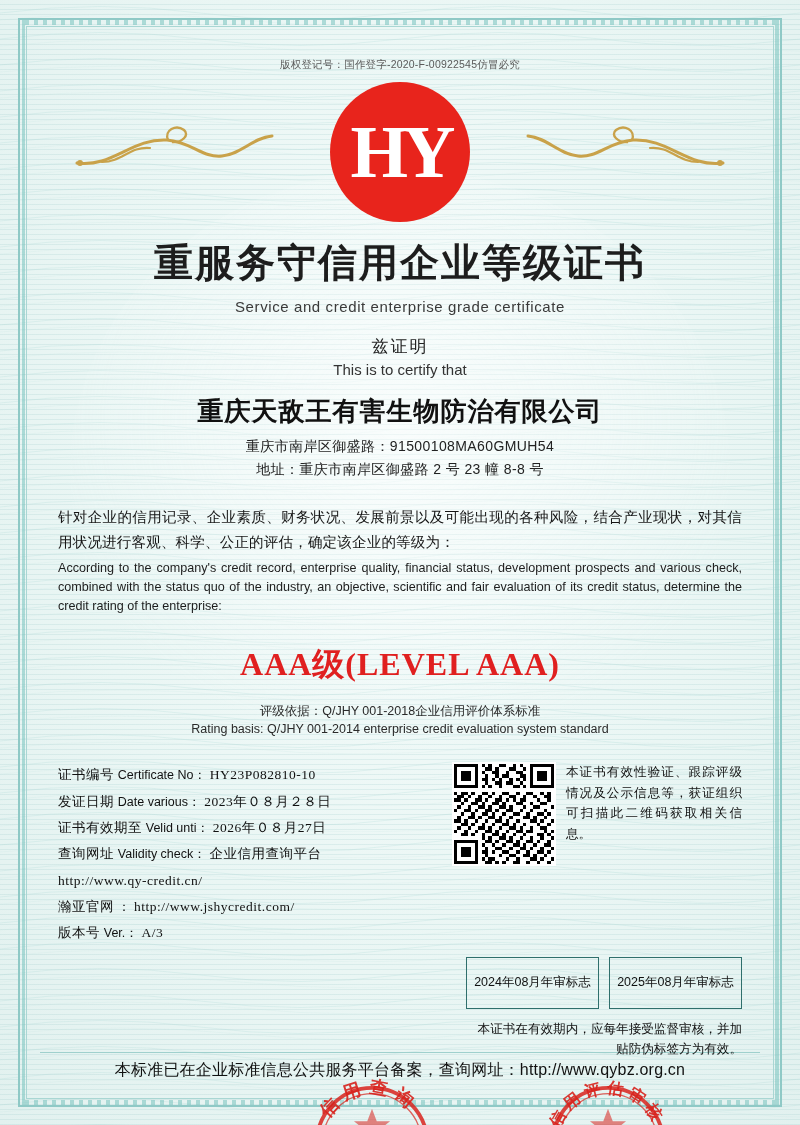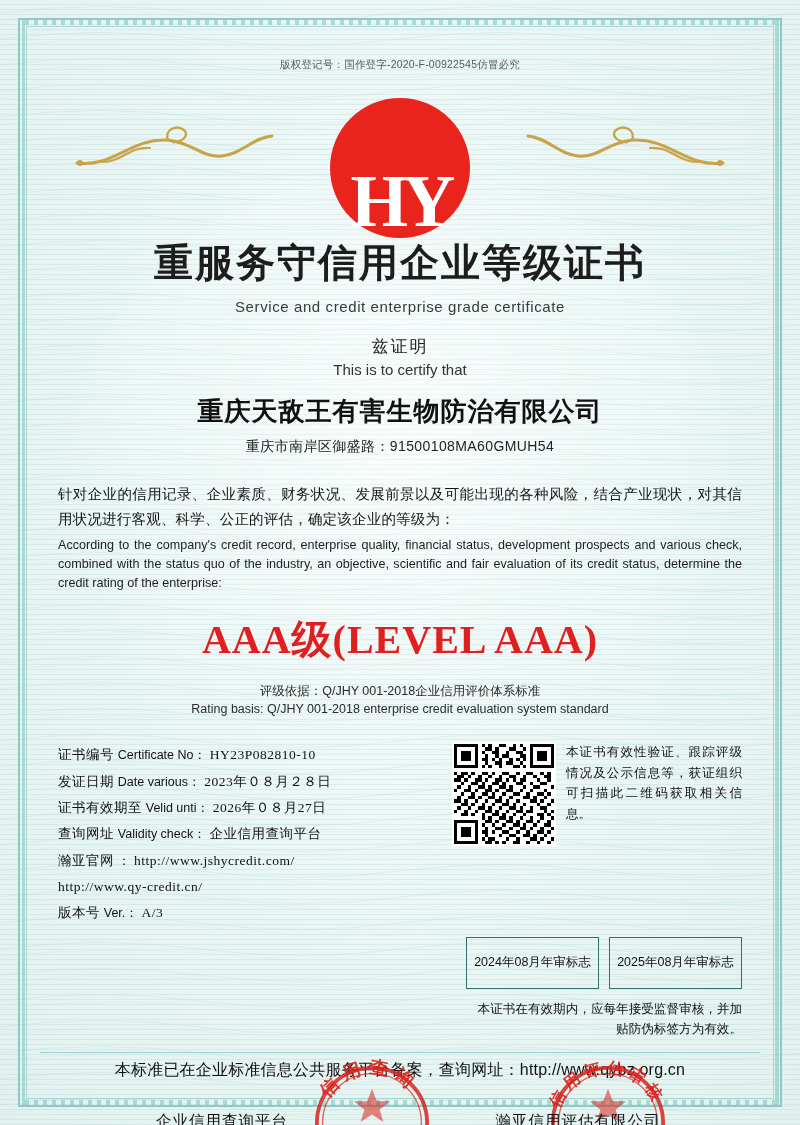--- a/index.html
+++ b/index.html
@@ -89,28 +89,28 @@
 
   
   .emblem-row {
     position: relative;
     height: 150px;
     margin-top: 6px;
   }
   .emblem {
     position: absolute;
     left: 50%;
-    top: 20px;
+    top: 4px;
     transform: translateX(-50%);
     width: 140px;
     height: 140px;
     border-radius: 50%;
     background: #e8241c;
     display: flex;
-    align-items: flex-end;
+    align-items: center;
     justify-content: center;
   }
   .emblem-letters {
     font-family: "Liberation Serif", serif;
     font-weight: bold;
     font-size: 74px;
     color: #ffffff;
     letter-spacing: -6px;
     line-height: 1;
     position: relative;
@@ -192,23 +192,23 @@
     color: #1d1d1d;
     line-height: 1.5;
     margin-top: 3px;
     text-align: justify;
   }
 
   .level {
     text-align: center;
     font-family: "Liberation Serif", serif;
     font-weight: bold;
-    font-size: 40px;
+    font-size: 32px;
     color: #e02020;
-    margin-top: 20px;
+    margin-top: 28px;
     letter-spacing: 1px;
   }
   .basis-cn {
     text-align: center;
     font-size: 12.5px;
     color: #2a2a2a;
     margin-top: 16px;
   }
   .basis-en {
     text-align: center;
@@ -382,28 +382,29 @@
     </div>
 
     <div class="title-cn">重服务守信用企业等级证书</div>
     <div class="title-en">Service and credit enterprise grade certificate</div>
 
     <div class="certify-cn">兹证明</div>
     <div class="certify-en">This is to certify that</div>
 
     <div class="company">重庆天敌王有害生物防治有限公司</div>
     <div class="credit-code">重庆市南岸区御盛路：91500108MA60GMUH54</div>
+    <div class="address">地址：重庆市南岸区御盛路 2 号 23 幢 8-8 号</div>
 
     <div class="para-cn">针对企业的信用记录、企业素质、财务状况、发展前景以及可能出现的各种风险，结合产业现状，对其信用状况进行客观、科学、公正的评估，确定该企业的等级为：</div>
     <div class="para-en">According to the company's credit record, enterprise quality, financial status, development prospects and various check, combined with the status quo of the industry, an objective, scientific and fair evaluation of its credit status, determine the credit rating of the enterprise:</div>
 
     <div class="level">AAA级(LEVEL AAA)</div>
 
     <div class="basis-cn">评级依据：Q/JHY 001-2018企业信用评价体系标准</div>
-    <div class="basis-en">Rating basis: Q/JHY 001-2018 enterprise credit evaluation system standard</div>
+    <div class="basis-en">Rating basis: Q/JHY 001-2014 enterprise credit evaluation system standard</div>
 
     <div class="details">
       <div class="details-left">
         <div class="det-row">
           <span class="lbl-cn">证书编号</span>
           <span class="lbl-en">Certificate No：</span>
           <span class="val">HY23P082810-10</span>
         </div>
         <div class="det-row">
           <span class="lbl-cn">发证日期</span>
@@ -414,26 +415,26 @@
           <span class="lbl-cn">证书有效期至</span>
           <span class="lbl-en">Velid unti：</span>
           <span class="val">2026年０８月27日</span>
         </div>
         <div class="det-row">
           <span class="lbl-cn">查询网址</span>
           <span class="lbl-en">Validity check：</span>
           <span class="val">企业信用查询平台</span>
         </div>
         <div class="det-row">
+          <span class="val">http://www.qy-credit.cn/</span>
+        </div>
+        <div class="det-row">
           <span class="lbl-cn">瀚亚官网</span>
           <span class="lbl-en">：</span>
           <span class="val">http://www.jshycredit.com/</span>
-        </div>
-        <div class="det-row">
-          <span class="val">http://www.qy-credit.cn/</span>
         </div>
         <div class="det-row">
           <span class="lbl-cn">版本号</span>
           <span class="lbl-en">Ver.：</span>
           <span class="val">A/3</span>
         </div>
       </div>
 
       <div class="details-right">
         <div class="qr">

